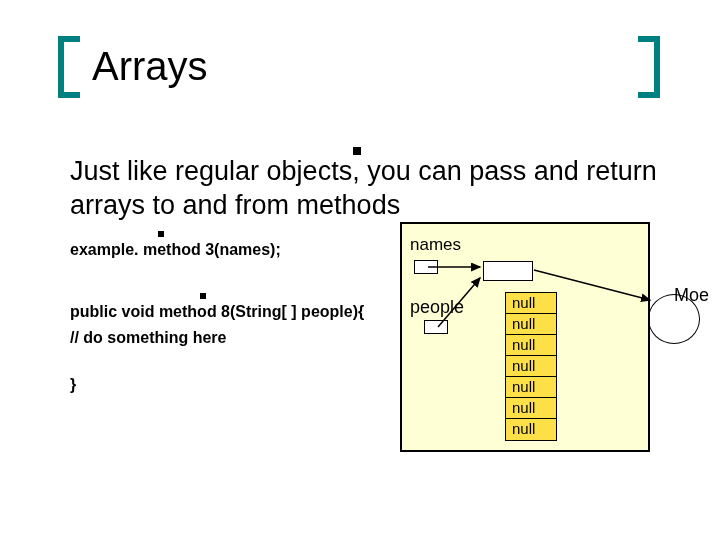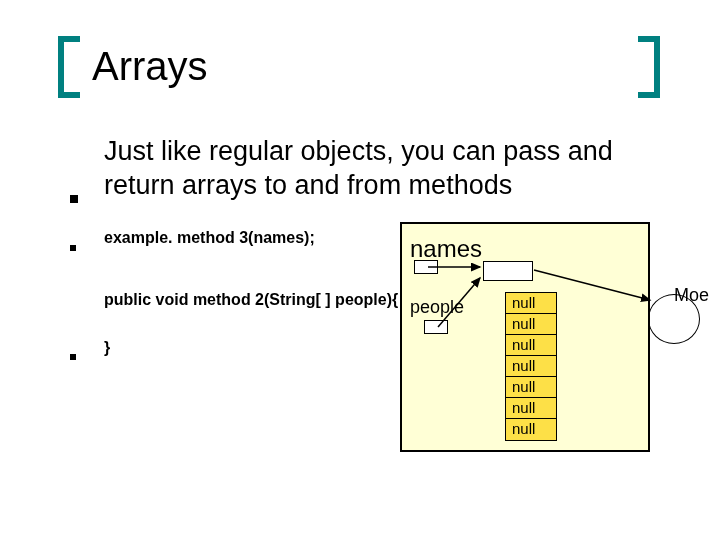--- a/index.html
+++ b/index.html
@@ -36,22 +36,23 @@
     font-weight: normal;
   }
   .content {
     position: absolute;
     top: 135px;
     left: 70px;
     width: 600px;
   }
   .bullet-row {
     display: flex;
-    align-items: flex-end;
+    align-items: center;
     margin-bottom: 20px;
+    flex-direction: column;
   }
   .bullet-sq {
     width: 8px;
     height: 8px;
     background: #000;
     margin-top: 12px;
     margin-right: 26px;
     flex-shrink: 0;
   }
   .bullet-sq.small {
@@ -87,21 +88,21 @@
     top: 222px;
     width: 250px;
     height: 230px;
     border: 2px solid #000;
     background: #ffffd6;
   }
   .names-label {
     position: absolute;
     left: 410px;
     top: 235px;
-    font-size: 24px;
+    font-size: 17px;
     color: #000;
   }
   .names-box {
     position: absolute;
     left: 414px;
     top: 260px;
     width: 24px;
     height: 14px;
     border: 1px solid #000;
     background: #fff;
@@ -190,21 +191,22 @@
   <div class="bullet-row">
     <div class="bullet-sq small"></div>
     <div class="sub-text">example. method 3(names);</div>
   </div>
 </div>
 
 <div class="code-block2">
   <div class="bullet-row" style="margin-bottom:0;">
     <div class="bullet-sq small"></div>
     <div>
-      <div class="sub-text">public void method 2(String[ ] people){</div>
+      <div class="sub-text">public void method 8(String[ ] people){</div>
+      <div class="sub-text">// do something here</div>
       <div class="sub-text" style="margin-top:22px;">}</div>
     </div>
   </div>
 </div>
 
 <div class="diagram-frame"></div>
 
 <div class="names-label">names</div>
 <div class="names-box"></div>
 

